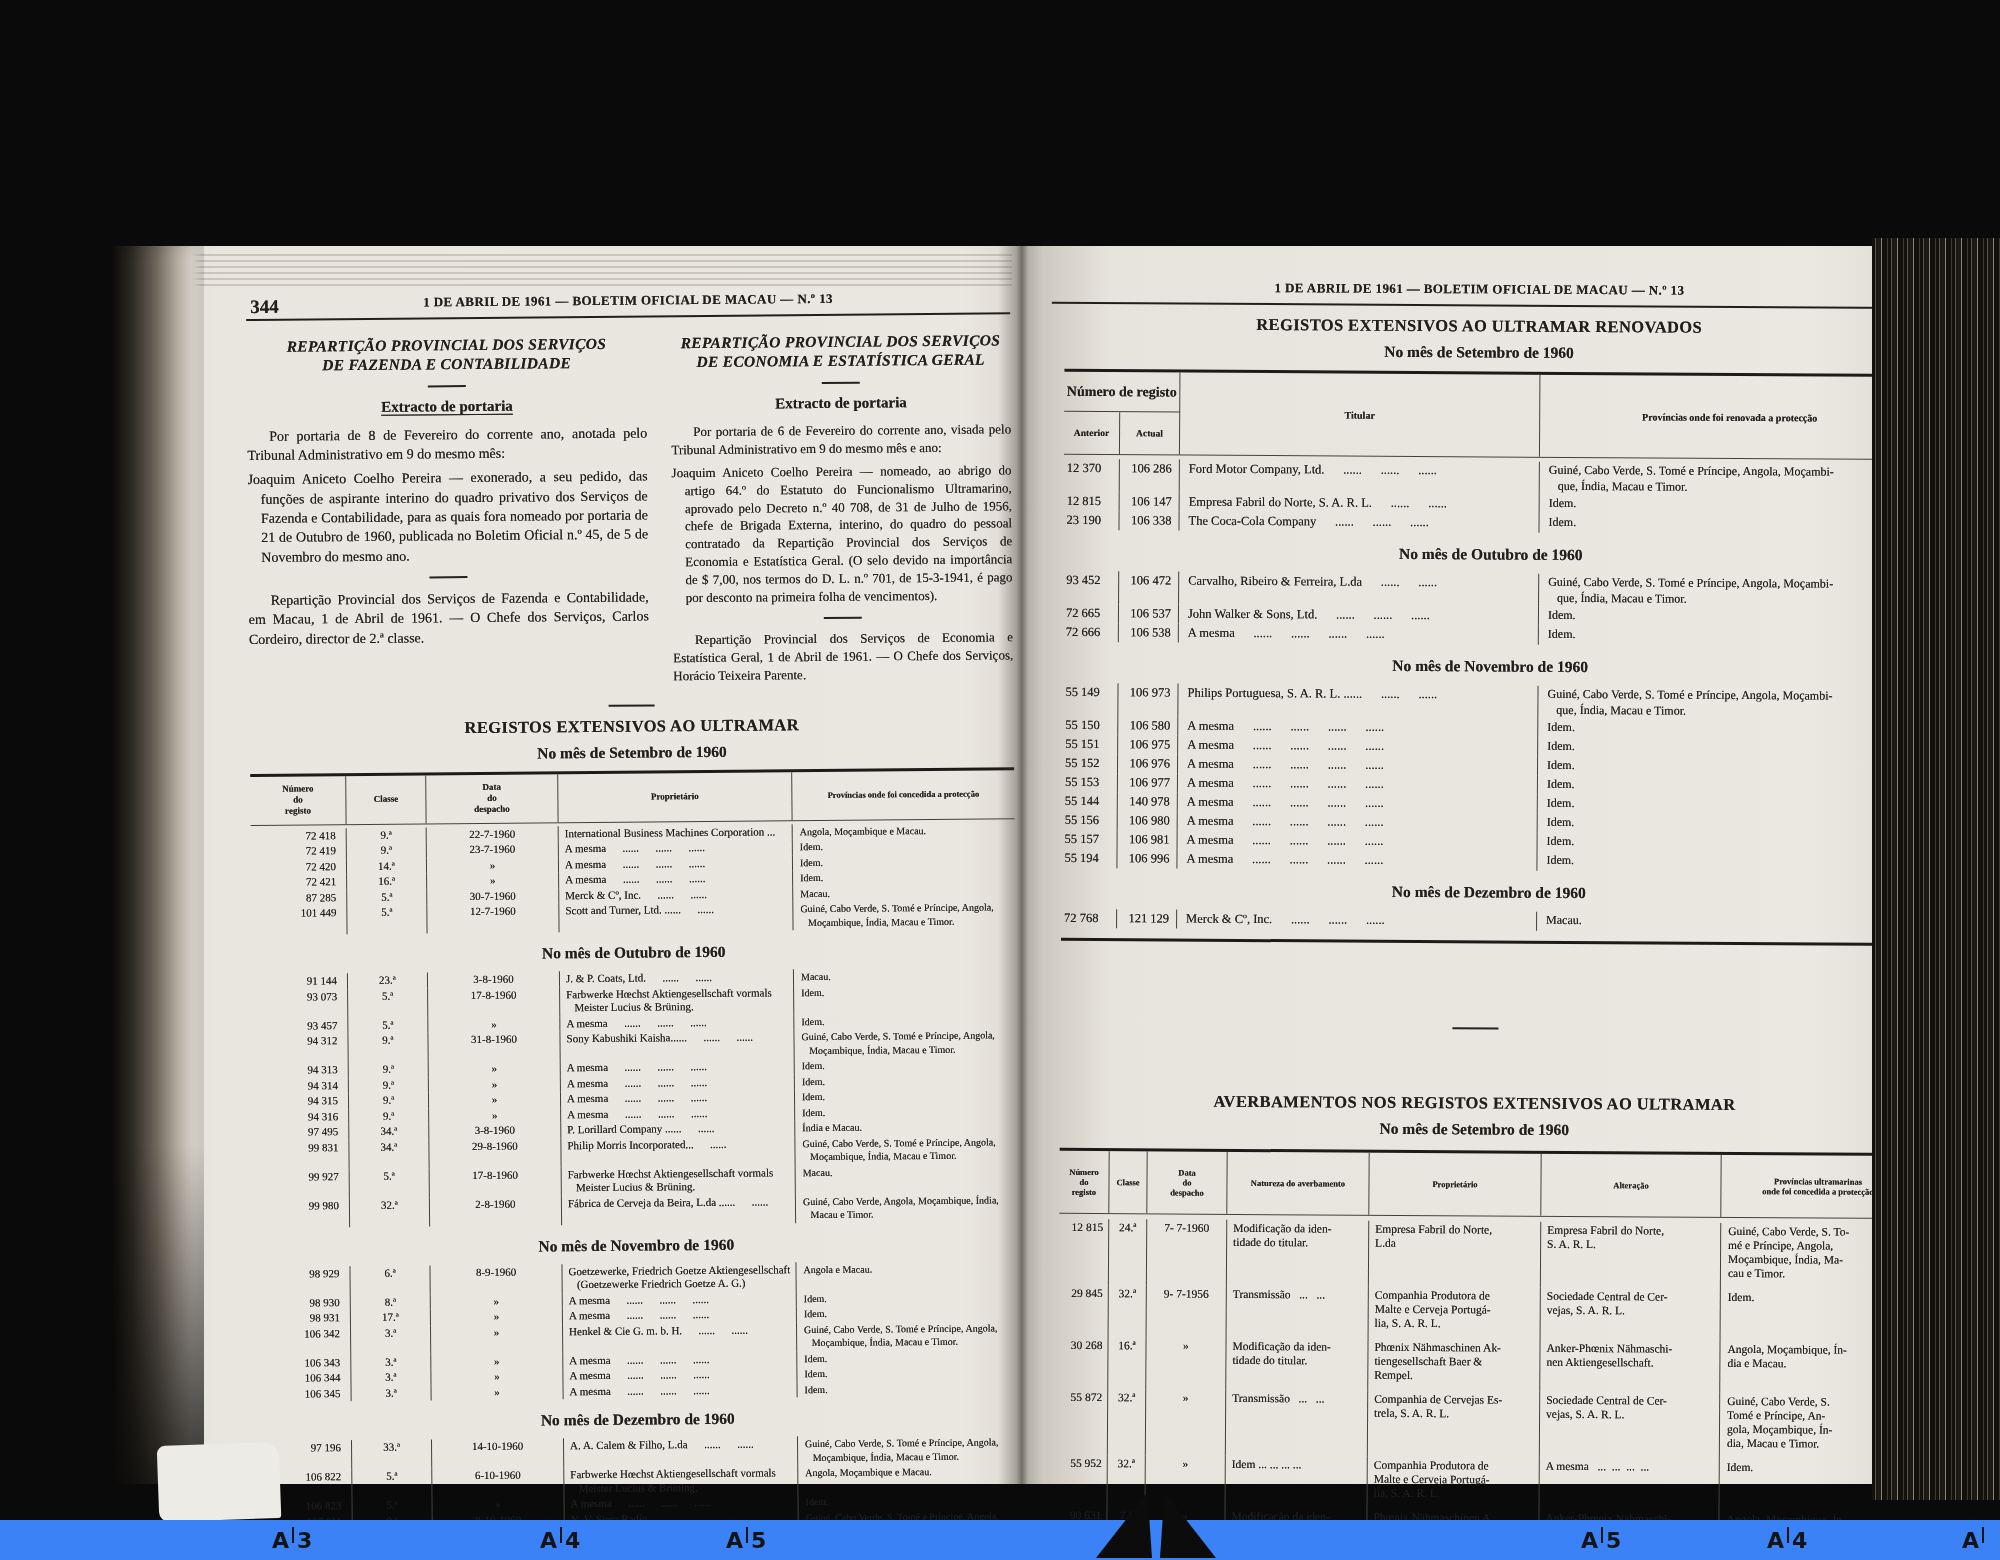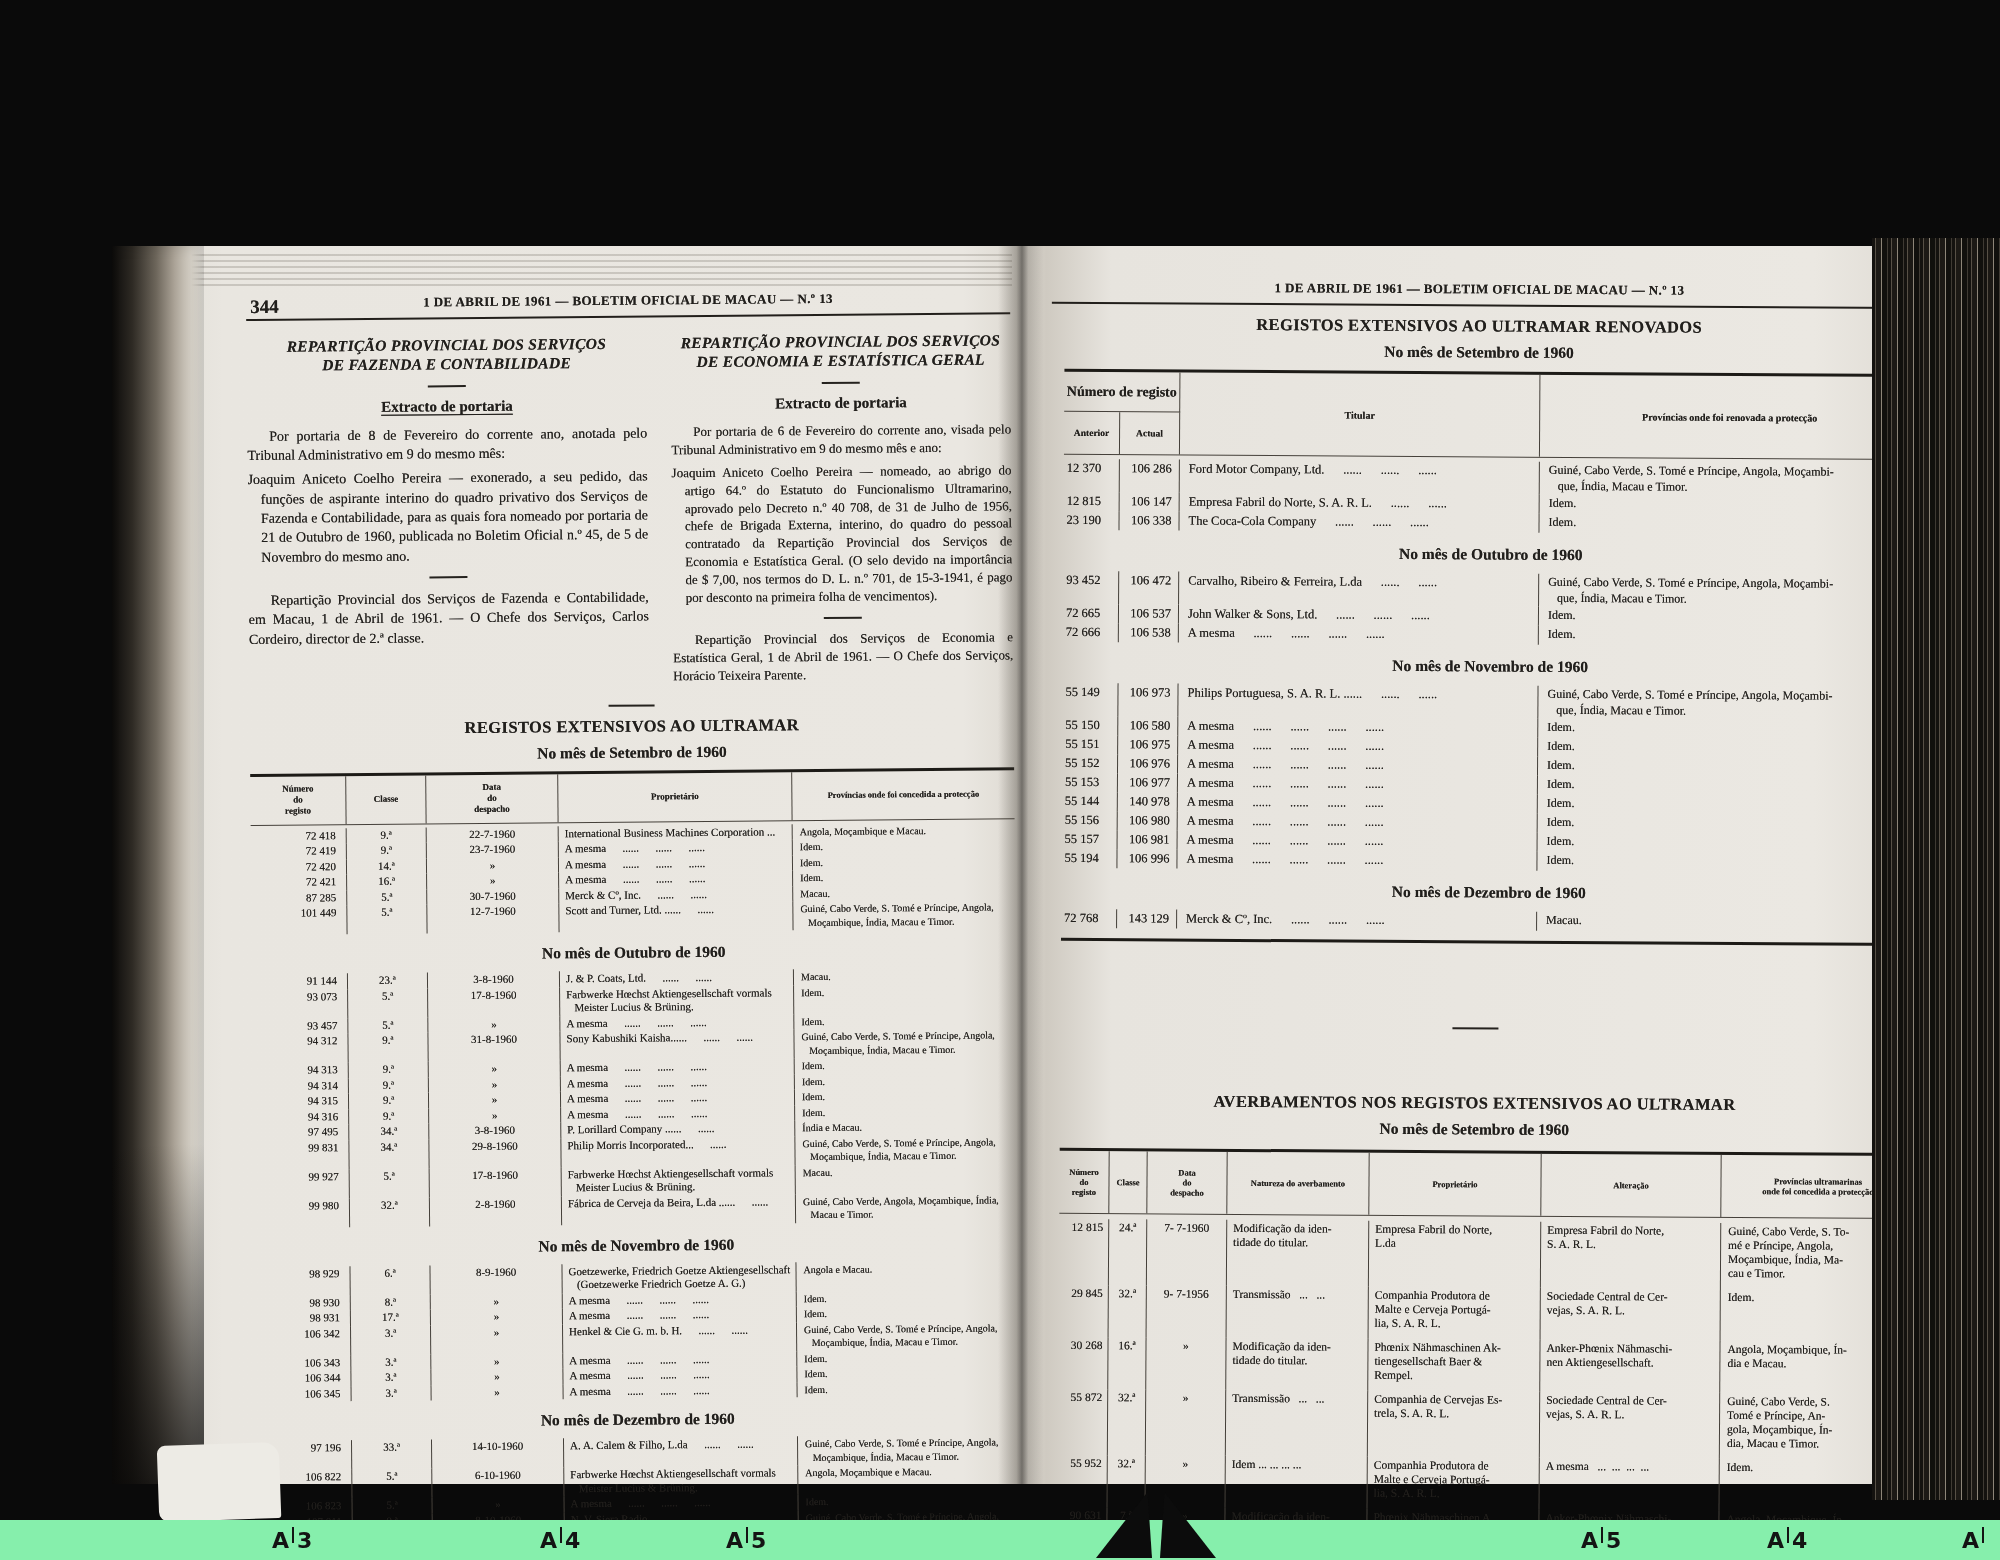--- a/index.html
+++ b/index.html
@@ -96,21 +96,21 @@
   .rt2-grid > .tcell { padding-bottom:9px; }
   .rt2-grid > :nth-child(7n+1) { text-align:right; padding-right:5px; border-right:1px solid #45403a; }
   .rt2-grid > :nth-child(7n+2) { text-align:center; border-right:1px solid #45403a; }
   .rt2-grid > :nth-child(7n+3) { text-align:center; border-right:1px solid #45403a; }
   .rt2-grid > :nth-child(7n+4) { padding-left:6px; border-right:1px solid #45403a; }
   .rt2-grid > :nth-child(7n+5) { padding-left:6px; border-right:1px solid #45403a; }
   .rt2-grid > :nth-child(7n+6) { padding-left:6px; border-right:1px solid #45403a; }
   .rt2-grid > :nth-child(7n+7) { padding-left:7px; }
 
   
-  .film-strip { position:absolute; left:0; top:1520px; width:2000px; height:40px; background:#86efac; }
+  .film-strip { position:absolute; left:0; top:1520px; width:2000px; height:40px; background:#3b82f6; }
   .fmark { position:absolute; top:8px; font-family:"DejaVu Sans", sans-serif; font-weight:bold; font-size:22px; color:#141414; white-space:nowrap; }
   .fmark .tick { display:inline-block; width:2px; height:16px; background:#141414; margin:0 3px; transform:translateY(-5px); }
   .notch { position:absolute; top:1492px; width:56px; height:66px; background:#0c0c0c; }
   .n1 { left:1096px; clip-path:polygon(92% 0, 100% 100%, 0 100%); }
   .n2 { left:1160px; clip-path:polygon(8% 0, 100% 100%, 0 100%); }
 </style>
 </head>
 <body>
 
 <div class="canvas">
@@ -433,21 +433,21 @@
                 <div class="tcell">A mesma      ......      ......      ......      ......</div>
                 <div class="tcell">Idem.</div>
                 <div class="tcell">55 194</div>
                 <div class="tcell">106 996</div>
                 <div class="tcell">A mesma      ......      ......      ......      ......</div>
                 <div class="tcell">Idem.</div>
               </div>
               <div class="month-head">No mês de Dezembro de 1960</div>
               <div class="rt1-grid">
                 <div class="tcell">72 768</div>
-                <div class="tcell">143 129</div>
+                <div class="tcell">121 129</div>
                 <div class="tcell">Merck &amp; Cº, Inc.      ......      ......      ......</div>
                 <div class="tcell">Macau.</div>
               </div>
             </div>
           <div class="tbl-bottom"></div>
         </div>
 
         <div class="dash big" style="margin-top:84px"></div>
 
         <div class="tbl-title" style="margin-top:64px">AVERBAMENTOS NOS REGISTOS EXTENSIVOS AO ULTRAMAR</div>

